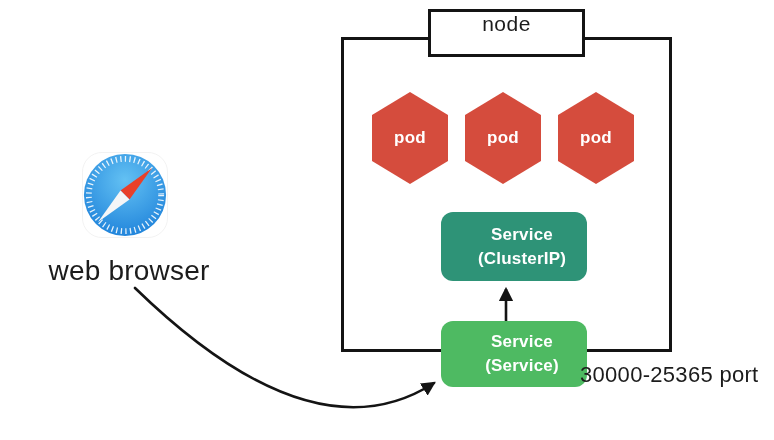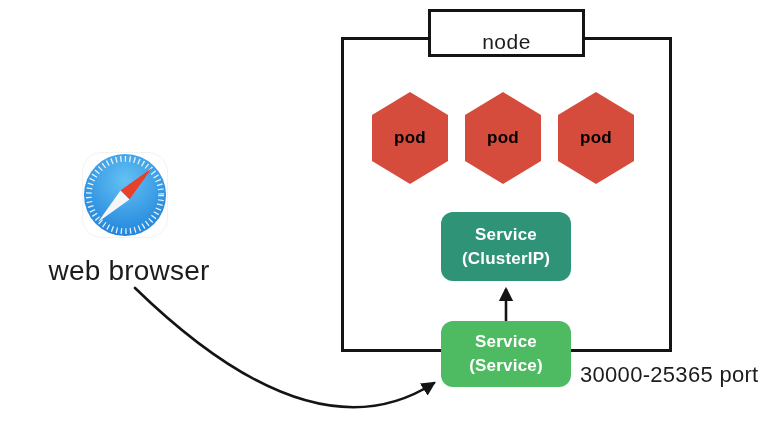--- a/index.html
+++ b/index.html
@@ -17,42 +17,42 @@
   
   .node-box {
     left: 341px; top: 37px; width: 331px; height: 315px;
     border: 3px solid #141414; box-sizing: border-box;
     background: transparent; z-index: 1;
   }
   .node-label-box {
     left: 428px; top: 9px; width: 157px; height: 48px;
     border: 3px solid #141414; box-sizing: border-box;
     background: #ffffff; z-index: 2;
-    display: flex; align-items: flex-end; justify-content: center;
+    display: flex; align-items: flex-start; justify-content: center;
     font-size: 21px; letter-spacing: 0.5px;
   }
 
   
   .pod {
     top: 92px; width: 76px; height: 92px;
     clip-path: polygon(50% 0%, 100% 25%, 100% 75%, 50% 100%, 0% 75%, 0% 25%);
     display: flex; align-items: center; justify-content: center;
-    color: #000000; font-weight: bold; font-size: 17px;
+    color: #ffffff; font-weight: bold; font-size: 17px;
     z-index: 2; letter-spacing: 0.3px;
   }
   .pod-1 { left: 372px; }
   .pod-2 { left: 465px; }
   .pod-3 { left: 558px; }
 
   
   .service {
     width: 130px; border-radius: 12px;
     display: flex; flex-direction: column; align-items: center; justify-content: center;
     color: #ffffff; font-weight: bold; font-size: 17px; line-height: 24px;
-    text-align: center; z-index: 2; letter-spacing: 0.2px;
+    text-align: center; z-index: 2; letter-spacing: 0.2px; padding-left: 16px;
   }
   .service-clusterip { left: 441px; top: 212px; height: 69px; }
   .service-nodeport  { left: 441px; top: 321px; height: 66px; }
 
   .port-label {
     left: 580px; top: 362px; font-size: 22px; letter-spacing: 0.3px;
     white-space: nowrap; z-index: 2;
   }
 
   

